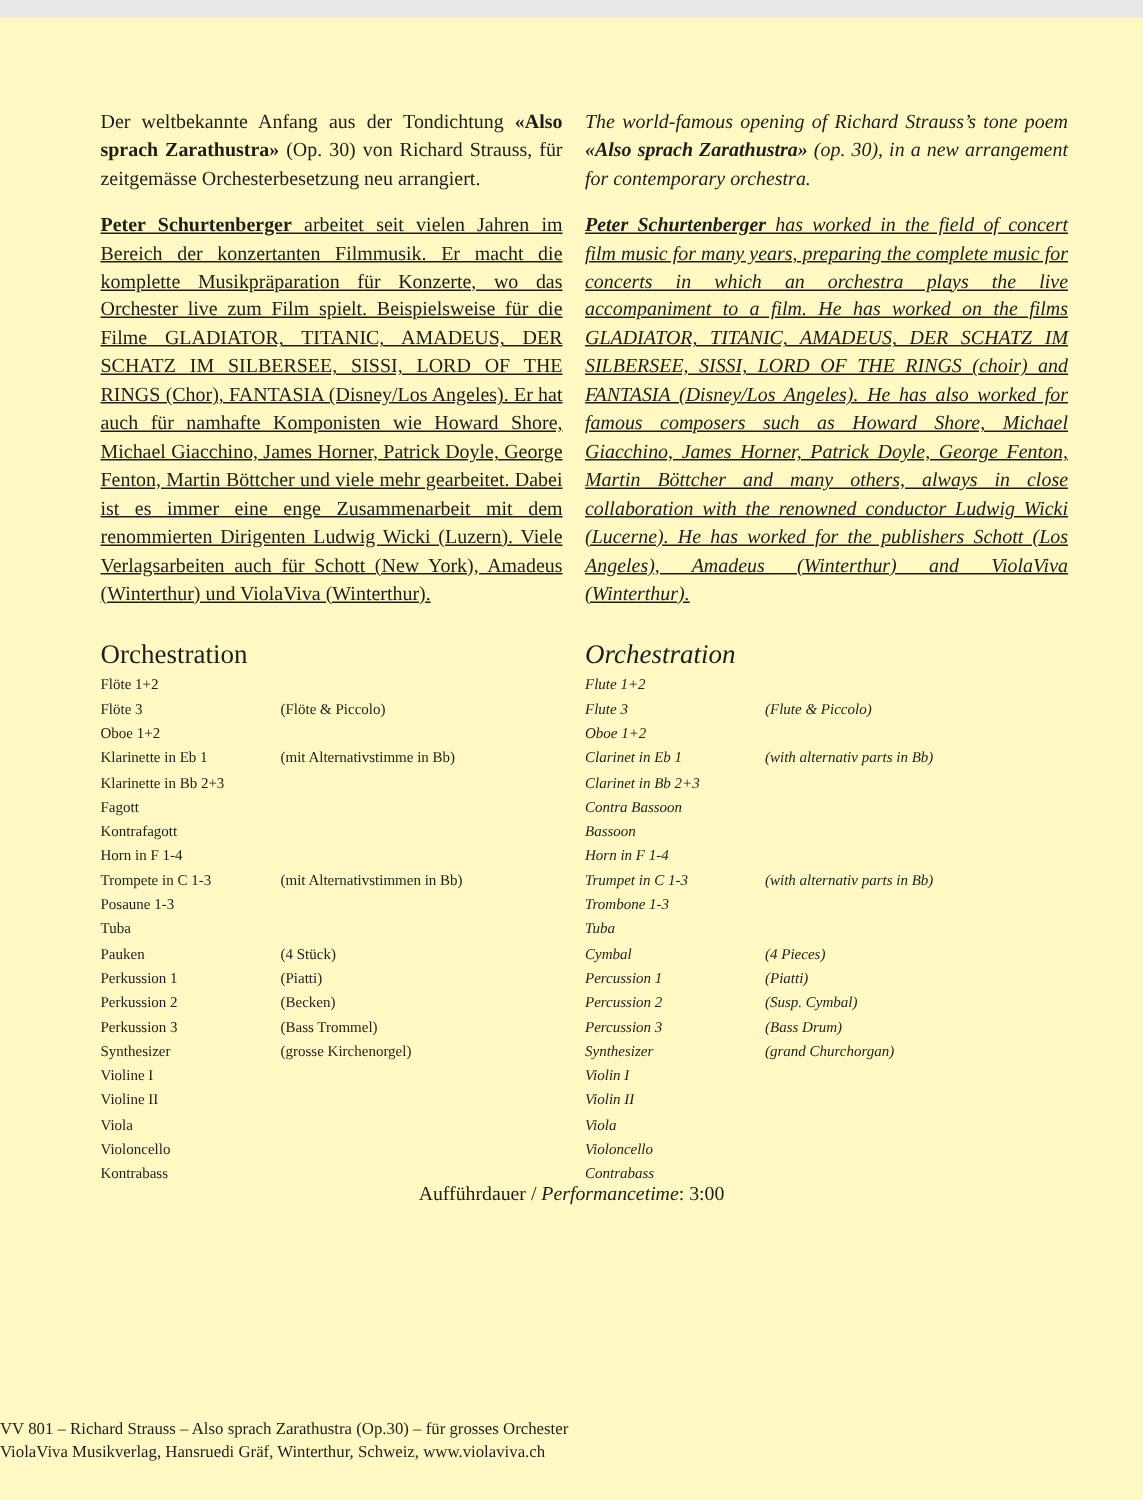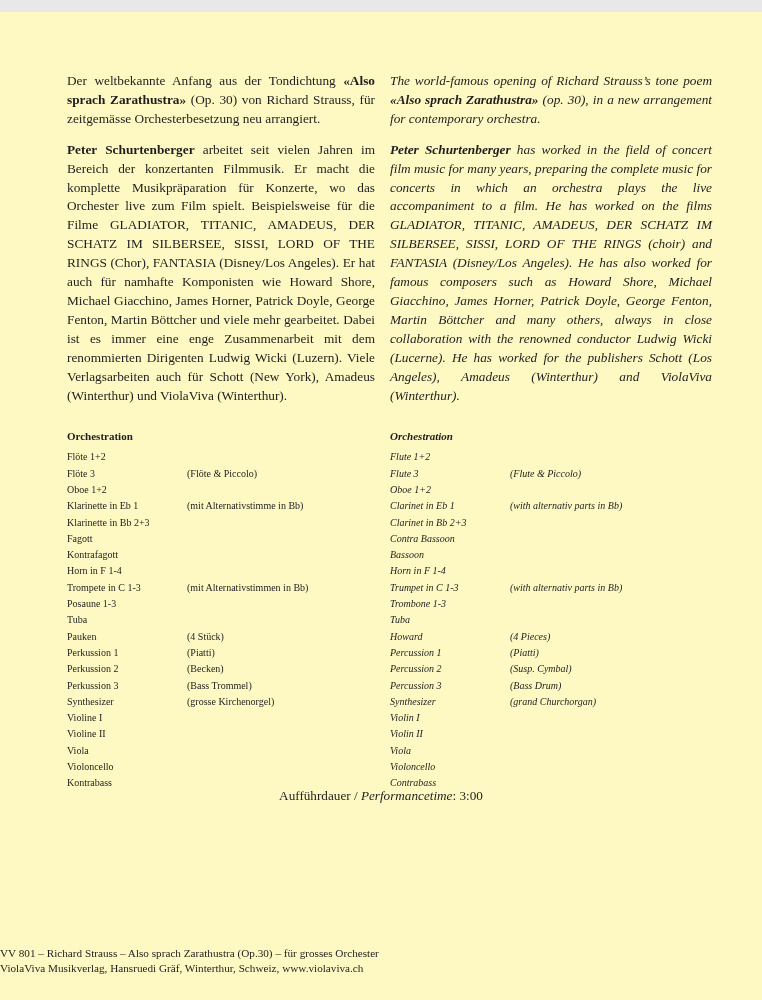--- a/index.html
+++ b/index.html
@@ -24,26 +24,26 @@
     row-gap: 22px;
     width: 645px;
   }
   .col.en { font-style: italic; }
   .intro p {
     margin: 0 0 12px 0;
     font-size: 13.3px;
     line-height: 18.9px;
     text-align: justify;
   }
-  .intro p:last-child { margin-bottom: 0; }
+  .intro p:last-child { margin-bottom: 0; text-decoration: underline; }
   .intro b { font-weight: bold; }
   .orch h2 {
     margin: 0 0 3px 0;
-    font-size: 11px;
-    font-weight: bold;
+    font-size: 18px;
+    font-weight: normal;
     line-height: 19px;
   }
   .inst-row {
     display: flex;
     font-size: 10px;
     line-height: 16.3px;
     white-space: nowrap;
   }
   .inst-name { width: 120px; flex: 0 0 120px; }
   .inst-note { flex: 1; }
@@ -257,21 +257,21 @@
             <span class="inst-name">Trombone 1-3</span>
             <span class="inst-note"></span>
           </div>
 
           <div class="inst-row">
             <span class="inst-name">Tuba</span>
             <span class="inst-note"></span>
           </div>
 
           <div class="inst-row">
-            <span class="inst-name">Howard</span>
+            <span class="inst-name">Cymbal</span>
             <span class="inst-note">(4 Pieces)</span>
           </div>
 
           <div class="inst-row">
             <span class="inst-name">Percussion 1</span>
             <span class="inst-note">(Piatti)</span>
           </div>
 
           <div class="inst-row">
             <span class="inst-name">Percussion 2</span>

